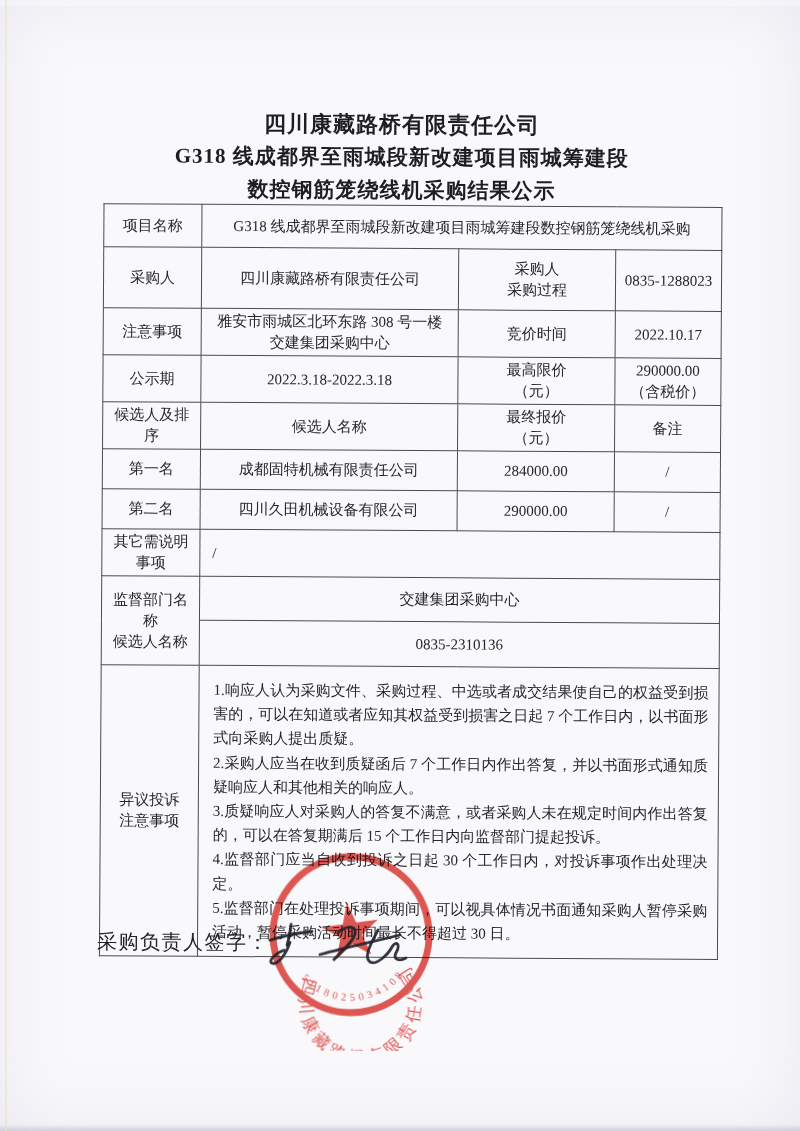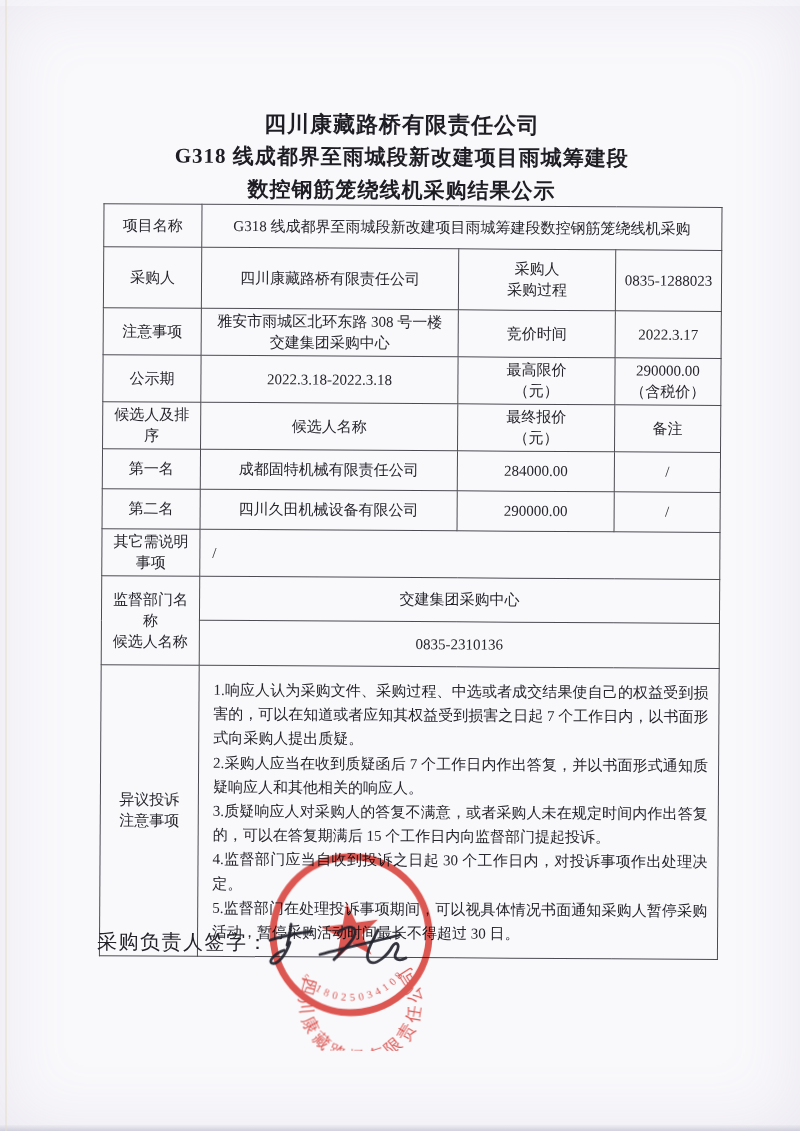--- a/index.html
+++ b/index.html
@@ -86,21 +86,21 @@
         </td>
         <td>0835-1288023</td>
       </tr>
       <tr style="height:42px">
         <td>注意事项</td>
         <td>
           <div>雅安市雨城区北环东路 308 号一楼</div>
           <div>交建集团采购中心</div>
         </td>
         <td>竞价时间</td>
-        <td>2022.3.17</td>
+        <td>2022.10.17</td>
       </tr>
       <tr style="height:44px">
         <td>公示期</td>
         <td>2022.3.18-2022.3.18</td>
         <td>
           <div>最高限价</div>
           <div>（元）</div>
         </td>
         <td>
           <div>290000.00</div>

